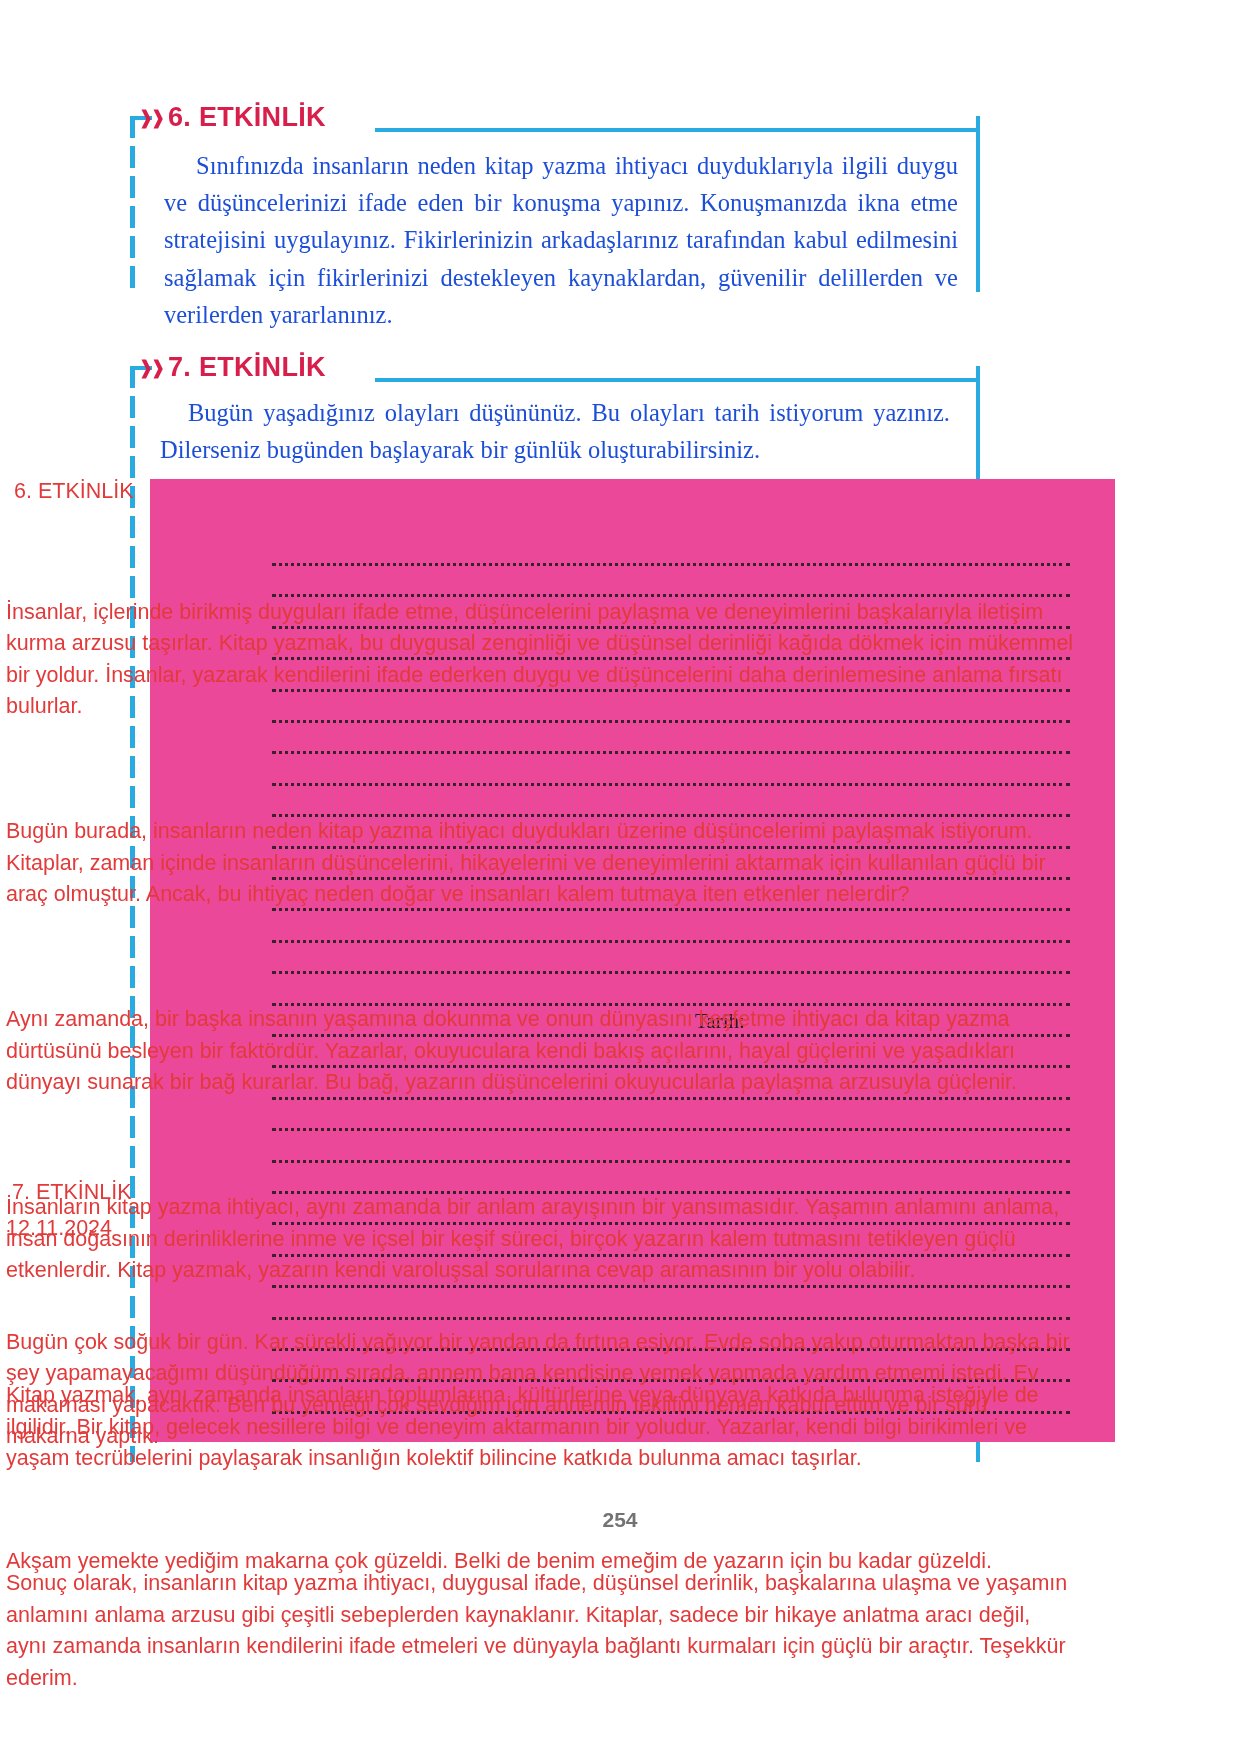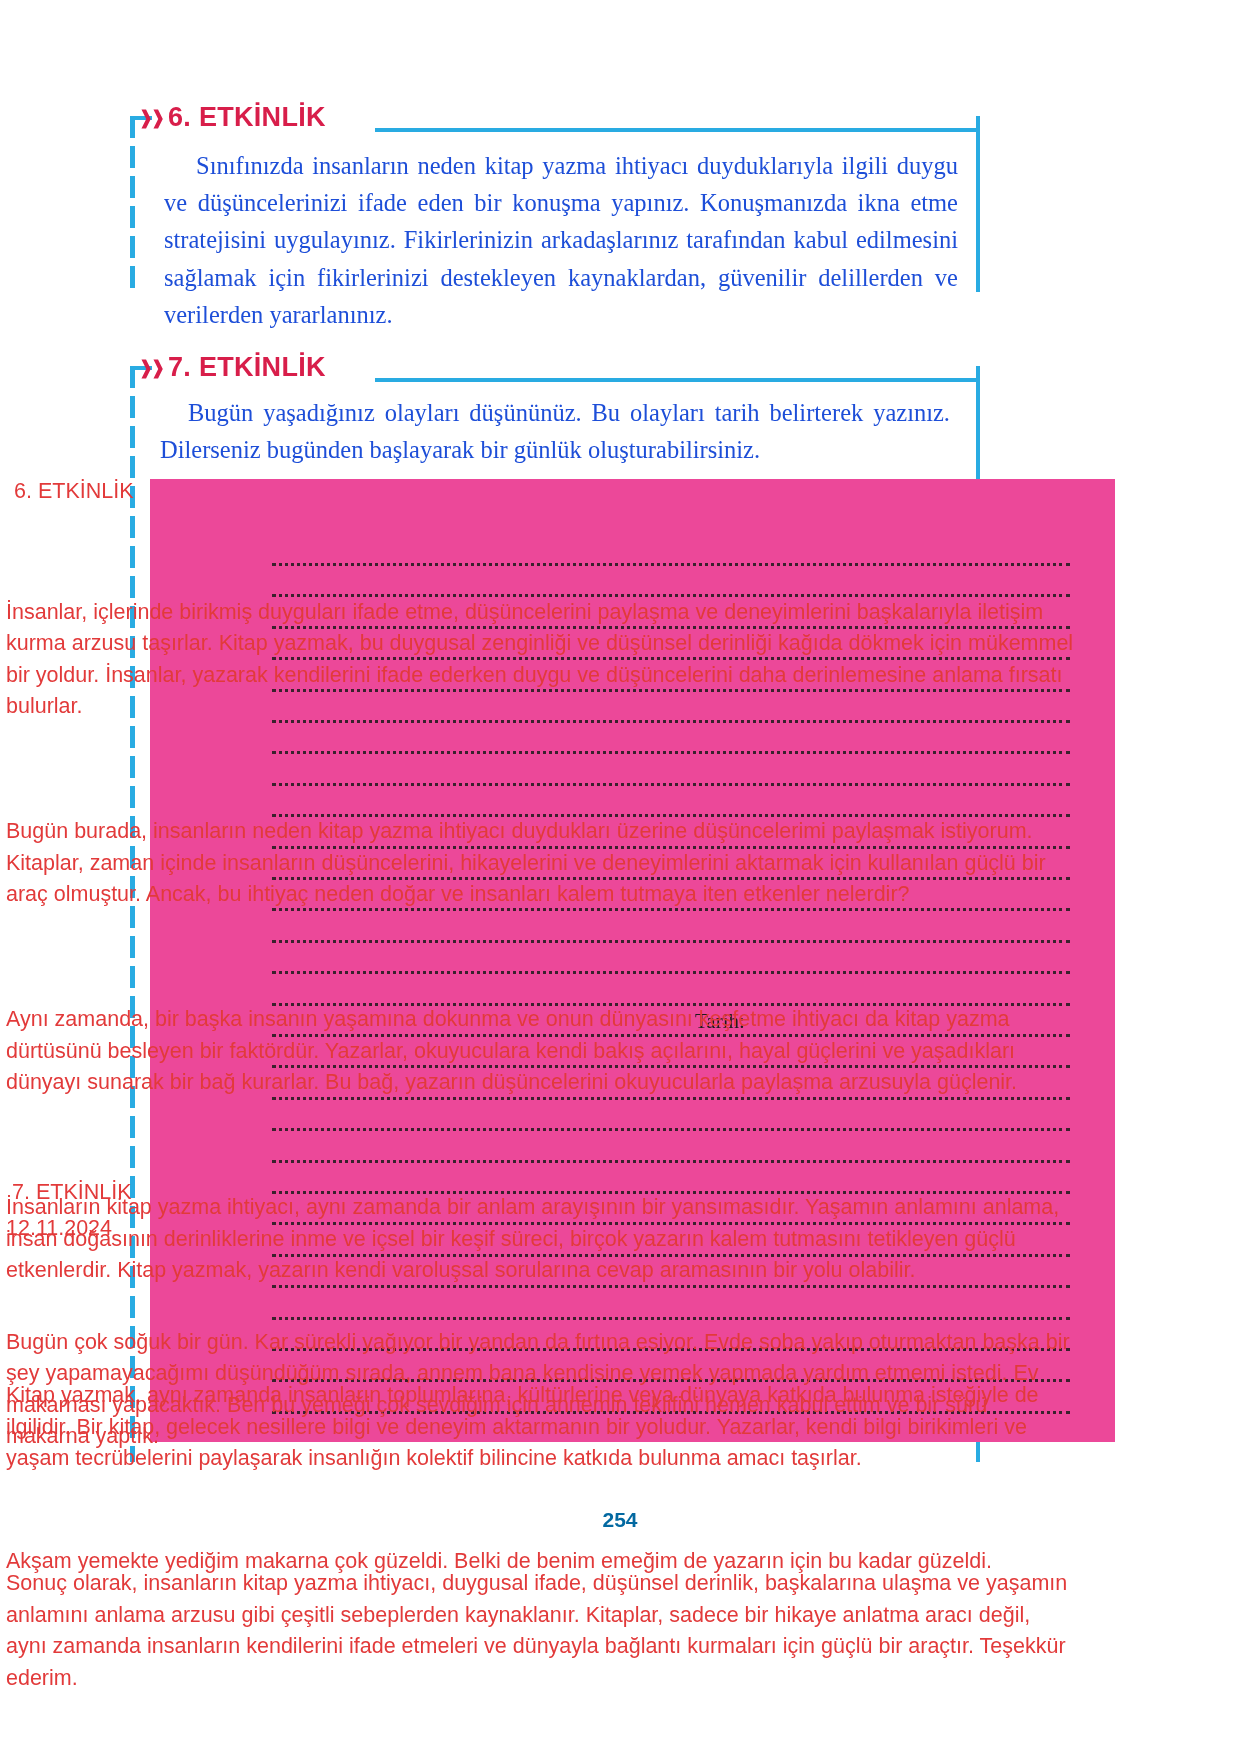--- a/index.html
+++ b/index.html
@@ -82,21 +82,21 @@
     position:absolute;
     color:#E23A3A;
     font-size:21.5px;
     font-family:"Liberation Sans",sans-serif;
     white-space:nowrap;
   }
 
   .pagenum{
     position:absolute;
     left:0;right:0;text-align:center;
-    font-weight:bold;font-size:21px;color:#0369a1;
+    font-weight:bold;font-size:21px;color:#737373;
     font-family:"Liberation Sans",sans-serif;
   }
 </style>
 </head>
 <body>
 
 <div class="page">
 
   <div class="activity" style="left:130px;top:102px;width:850px;height:190px;">
     <div class="act-corner"></div>
@@ -113,21 +113,21 @@
 
   <div class="activity" style="left:130px;top:352px;width:850px;height:1110px;">
     <div class="act-corner"></div>
     <div class="act-border-left"></div>
     <div class="act-border-right"></div>
     <div class="act-rule" style="left:245px;right:0;"></div>
     <div class="act-arrows">❱❱</div>
     <div class="act-title">7. ETKİNLİK</div>
 
     <div class="act-body noindent" style="top:42px;left:30px;right:30px;">
-      <p>Bugün yaşadığınız olayları düşününüz. Bu olayları tarih belirterek yazınız. Dilerseniz bugünden başlayarak bir günlük oluşturabilirsiniz.</p>
+      <p>Bugün yaşadığınız olayları düşününüz. Bu olayları tarih istiyorum yazınız. Dilerseniz bugünden başlayarak bir günlük oluşturabilirsiniz.</p>
     </div>
   </div>
 
   <div class="sheet" style="left:150px;top:479px;width:965px;height:963px;">
 
     <div class="tarih" style="left:545px;top:530px;">Tarih:</div>
 
     <div id="rules" style="position:absolute;inset:0;">
         <div class="dotline" style="top: 84px; left: 122px; right: 45px;"></div>
         <div class="dotline" style="top: 115.4px; left: 122px; right: 45px;"></div>

